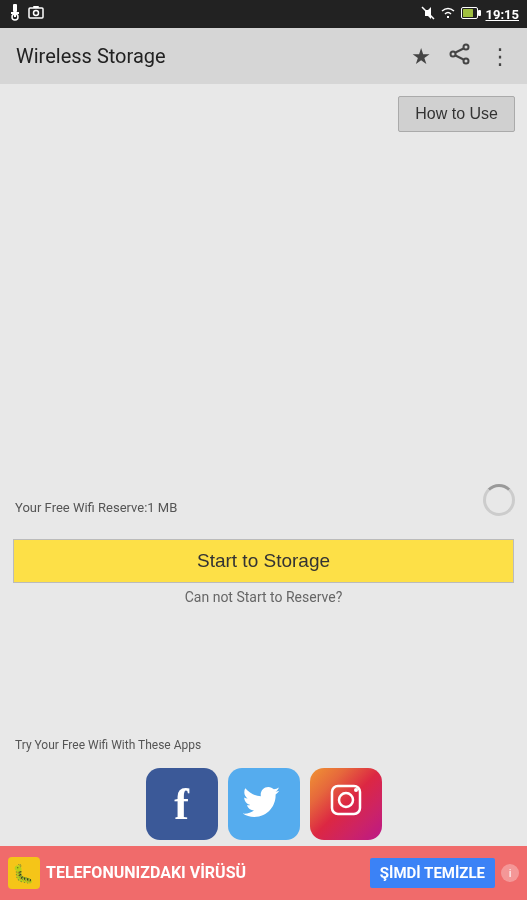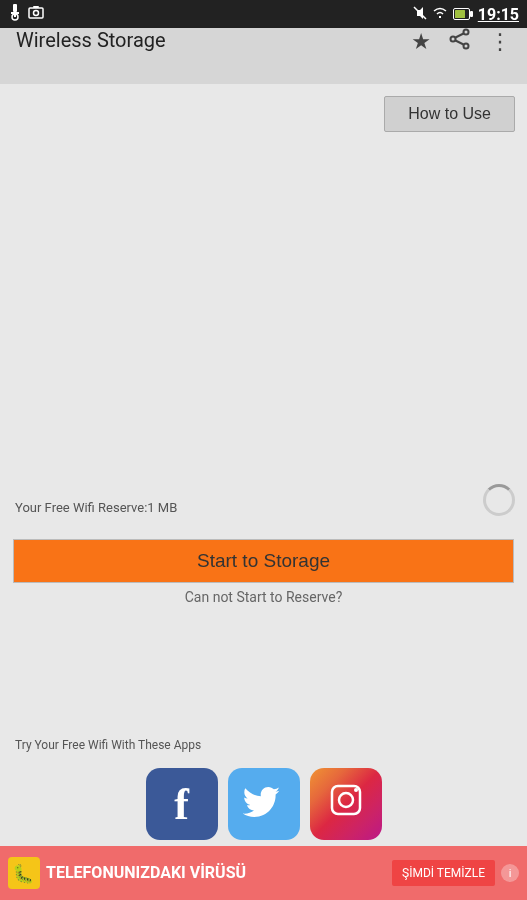--- a/index.html
+++ b/index.html
@@ -26,32 +26,32 @@
     }
     .status-left {
       display: flex;
       gap: 6px;
       align-items: center;
     }
     .status-right {
       display: flex;
       align-items: center;
       gap: 5px;
-      font-size: 16px;
+      font-size: 13px;
       font-weight: bold;
       text-decoration: underline;
     }
 
     
     #app-bar {
       width: 527px;
       height: 56px;
       background: #d6d6d6;
       display: flex;
-      align-items: flex-start;
+      align-items: center;
       padding: 0 16px;
       box-shadow: 0 2px 4px rgba(0,0,0,0.2);
     }
     #app-title {
       flex: 1;
       font-size: 20px;
       color: #222;
       font-weight: normal;
     }
     .app-bar-icons {
@@ -75,21 +75,21 @@
       flex-direction: column;
     }
 
     
     #how-to-use-btn {
       position: absolute;
       top: 12px;
       right: 12px;
       background: #d0d0d0;
       border: 1px solid #aaa;
-      padding: 8px 23px;
+      padding: 8px 16px;
       font-size: 16px;
       color: #333;
       cursor: pointer;
       border-radius: 2px;
     }
 
     
     #spinner-area {
       position: absolute;
       top: 400px;
@@ -116,21 +116,21 @@
       color: #555;
     }
 
     
     #start-btn {
       position: absolute;
       top: 455px;
       left: 13px;
       right: 13px;
       height: 44px;
-      background: #f97316;
+      background: #fde047;
       border: 1px solid #bbb;
       font-size: 19px;
       color: #333;
       cursor: pointer;
       display: flex;
       align-items: center;
       justify-content: center;
     }
 
     
@@ -221,25 +221,25 @@
       flex-shrink: 0;
     }
     .ad-text {
       flex: 1;
       color: white;
       font-size: 16px;
       font-weight: bold;
       line-height: 1.3;
     }
     .ad-cta {
-      background: #ef4444;
+      background: #3b82f6;
       color: white;
       padding: 6px 10px;
-      font-size: 12px;
-      font-weight: normal;
+      font-size: 15px;
+      font-weight: bold;
       border-radius: 2px;
       cursor: pointer;
       white-space: nowrap;
       flex-shrink: 0;
     }
     .ad-info {
       width: 18px;
       height: 18px;
       border-radius: 50%;
       background: rgba(255,255,255,0.3);

